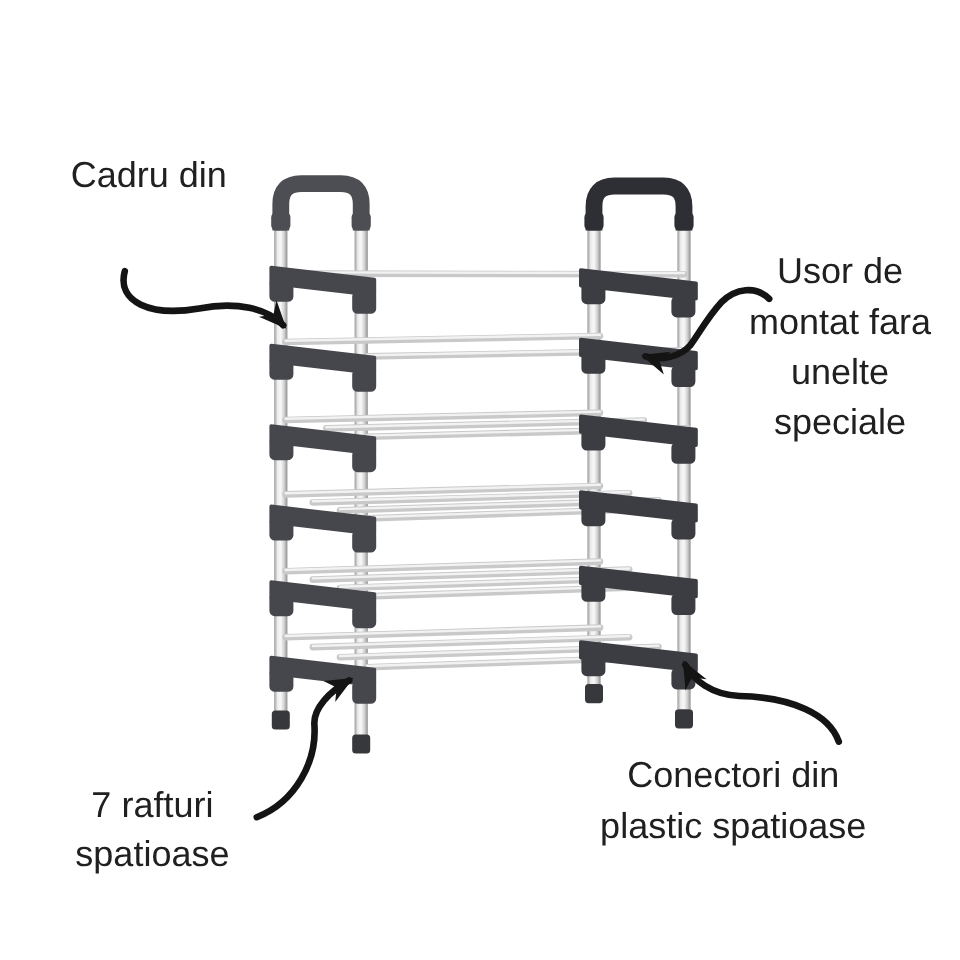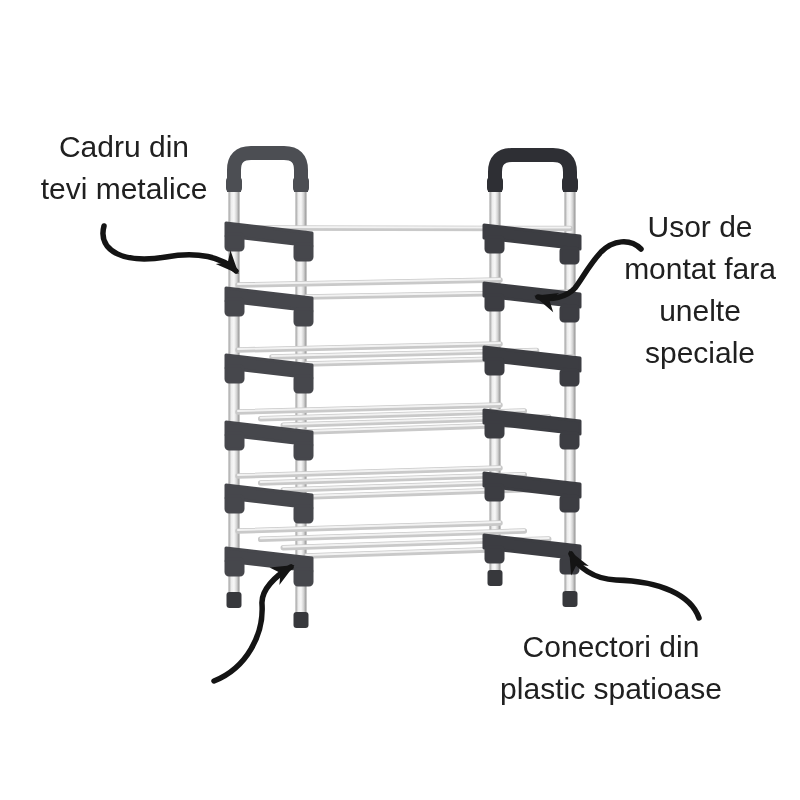--- a/index.html
+++ b/index.html
@@ -176,29 +176,32 @@
     <g>
       <path class="arrow" d="M104,226 C97,252 126,264 166,257 C197,251 223,257 236,271" marker-end="url(#ah)"></path>
       <path class="arrow" d="M641,249 C630,238 613,240 601,252 C589,265 582,279 575,288 C567,297 551,301 538,297" marker-end="url(#ah)"></path>
       <path class="arrow" d="M214,681 C247,668 264,634 262,604 C261,590 275,576 291,567" marker-end="url(#ah)"></path>
       <path class="arrow" d="M699,618 C691,595 660,581 616,580 C593,579 578,567 571,554" marker-end="url(#ah)"></path>
     </g>
   </svg>
 
   <div class="ann" id="ann-frame">
     <span class="ln">Cadru din</span>
-    <span class="ln">tevi metalice</span>
   </div>
 
   <div class="ann" id="ann-assembly">
     <span class="ln">Usor de</span>
     <span class="ln">montat fara</span>
     <span class="ln">unelte</span>
     <span class="ln">speciale</span>
   </div>
 
+  <div class="ann" id="ann-shelves">
+    <span class="ln">7 rafturi</span>
+    <span class="ln">spatioase</span>
+  </div>
 
   <div class="ann" id="ann-connectors">
     <span class="ln">Conectori din</span>
     <span class="ln">plastic spatioase</span>
   </div>
 
 </div>
 
 </body></html>

